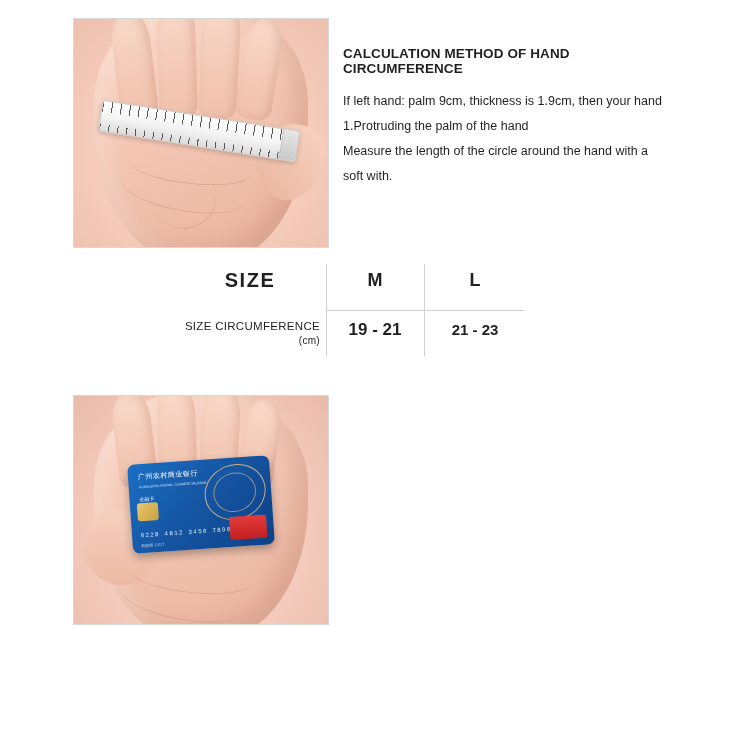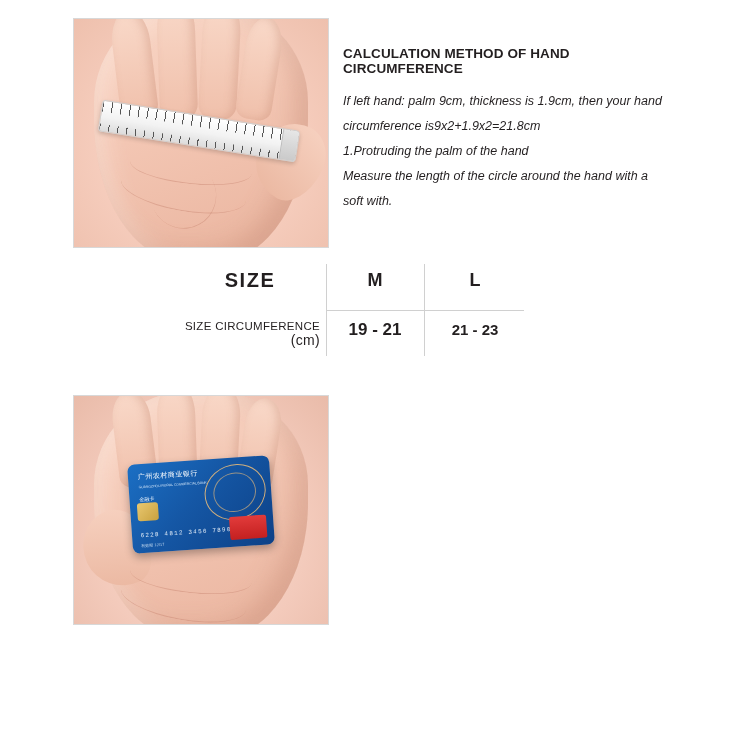--- a/index.html
+++ b/index.html
@@ -223,21 +223,20 @@
     font-weight: bold;
     letter-spacing: 0.1px;
     margin: 0 0 13px 0;
     color: #231f20;
   }
   .tb-line {
     font-size: 12.5px;
     line-height: 25px;
     margin: 0;
     color: #231f20;
-    font-style: italic;
   }
 
   
   .table {
     position: absolute;
     left: 0;
     width: 750px;
   }
   .t1 { top: 264px; }
   .t2 { top: 644px; }
@@ -284,21 +283,21 @@
   .rowlabel {
     position: absolute;
     left: 120px;
     width: 200px;
     text-align: right;
     top: 55px;
     font-size: 11.5px;
     line-height: 14px;
     letter-spacing: 0.3px;
   }
-  .rowlabel .unit { font-size: 14px; }
+  .rowlabel .unit { font-size: 10px; }
   .val-m {
     left: 330px;
     width: 90px;
     top: 56px;
     font-size: 17px;
   }
   .val-l {
     left: 430px;
     width: 90px;
     top: 57px;
@@ -326,21 +325,20 @@
       <div class="tape">
         <div class="tape-ticks"></div>
         <div class="tape-ticks low"></div>
         <div class="tape-end"></div>
       </div>
     </div>
 
     <div class="textblock tb1">
       <p class="tb-title">CALCULATION METHOD OF HAND CIRCUMFERENCE</p>
       <p class="tb-line">If left hand: palm 9cm, thickness is 1.9cm, then your hand</p>
-      <p class="tb-line">circumference is9x2+1.9x2=21.8cm</p>
       <p class="tb-line">1.Protruding the palm of the hand</p>
       <p class="tb-line">Measure the length of the circle around the hand with a</p>
       <p class="tb-line">soft with.</p>
     </div>
 
     <div class="table t1">
       <div class="vline vl1"></div>
       <div class="vline vl2"></div>
       <div class="hline"></div>
 

